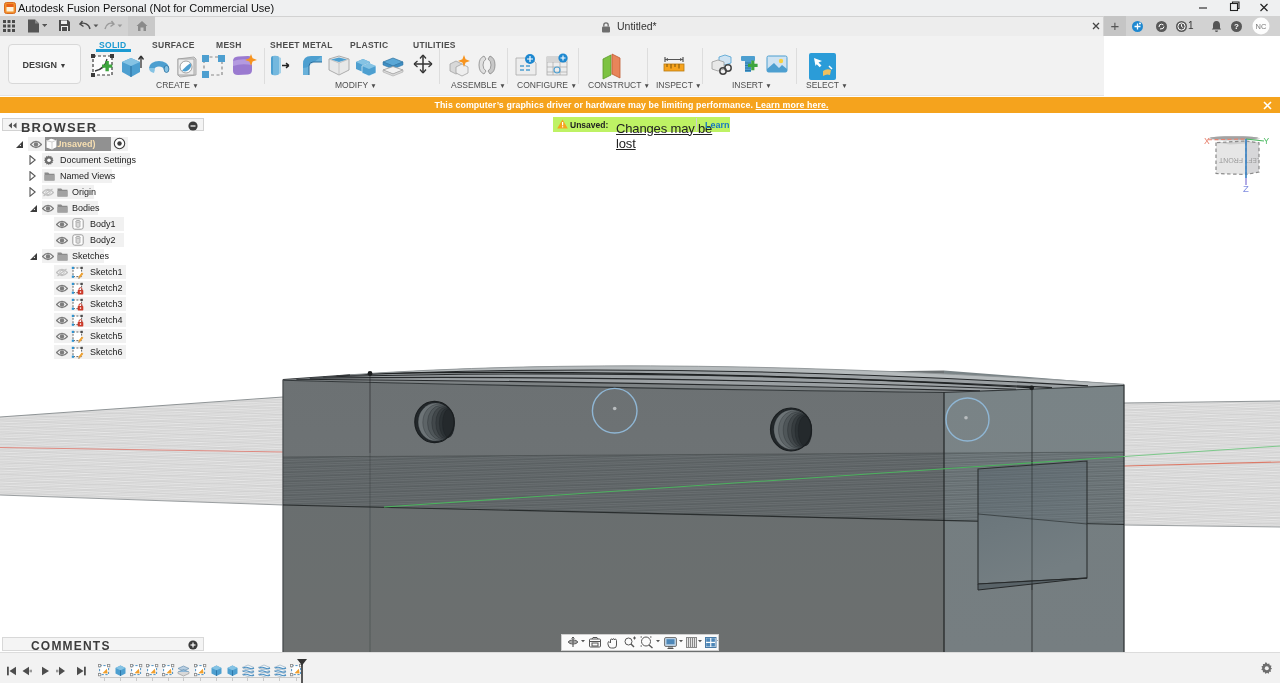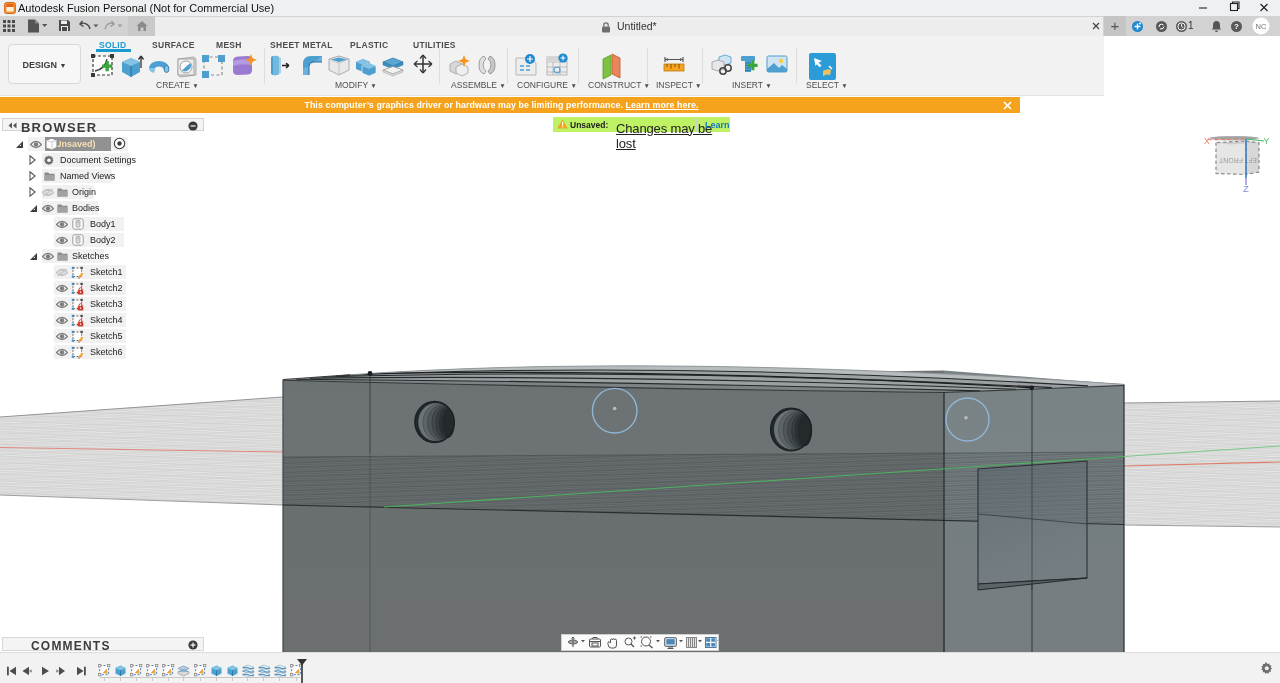--- a/index.html
+++ b/index.html
@@ -12,21 +12,21 @@
 #activetab { position:absolute; left:155px; top:1px; width:948px; height:19px; background:#ededed; }
 #tabx { position:absolute; left:1089px; top:3px; width:14px; height:14px; color:#444; font-size:10px; text-align:center; line-height:14px;}
 #plustile { position:absolute; left:1104px; top:0px; width:22px; height:20px; background:#c5c5c5; color:#555; font-size:15px; text-align:center; line-height:19px; }
 #ribbon { position:absolute; left:0; top:36px; width:1104px; height:60px; background:#f2f2f2; border-bottom:1px solid #e4e4e4;}
 .rtab { position:absolute; top:4px; font-size:8.5px; font-weight:bold; color:#4d4d4d; letter-spacing:0.3px;}
 .rtab.active { color:#1b9ad2; }
 #solidline { position:absolute; left:96px; top:13px; width:35px; height:3px; background:#1b9ad2; }
 #designbtn { position:absolute; left:8px; top:8px; width:73px; height:40px; background:#f7f7f7; border:1px solid #d8d8d8; border-radius:4px; font-size:9px; font-weight:bold; color:#3d3d3d; text-align:center; line-height:40px; }
 .rlabel { position:absolute; top:44px; font-size:8.5px; color:#4d4d4d; }
 .rdiv { position:absolute; top:12px; width:1px; height:36px; background:#dddddd; }
-#banner { position:absolute; left:0; top:97px; width:1020px; height:16px; background:#f5a31d; color:#fff; font-size:8.8px; font-weight:bold; text-align:center; line-height:16px; padding-right:17px; letter-spacing:0.1px; }
+#banner { position:absolute; left:0; top:97px; width:1280px; height:16px; background:#f5a31d; color:#fff; font-size:8.8px; font-weight:bold; text-align:center; line-height:16px; padding-right:17px; letter-spacing:0.1px; }
 #viewport { position:absolute; left:0; top:113px; width:1280px; height:539px; background:#fff; }
 #unsaved { position:absolute; left:553px; top:4px; width:177px; height:15px; background:#bef264; font-size:10px; color:#333; }
 #browser { position:absolute; left:2px; top:5px; width:210px; }
 #bheader { width:202px; height:13px; background:#f4f4f4; border:1px solid #d2d2d2; position:relative; }
 #bheader .btxt { position:absolute; left:18px; top:1px; font-size:13px; font-weight:bold; letter-spacing:1.2px; color:#3c3c3c; }
 .brow { position:relative; height:16px; font-size:9px; color:#1c1c1c; }
 .bstripe { position:absolute; top:1px; height:14px; background:#f1f1f1; }
 .btext { position:absolute; top:3px; }
 .bico { position:absolute; }
 #comments { position:absolute; left:2px; top:524px; width:202px; height:14px; background:#f4f4f4; border:1px solid #d8d8d8; position:absolute;}

